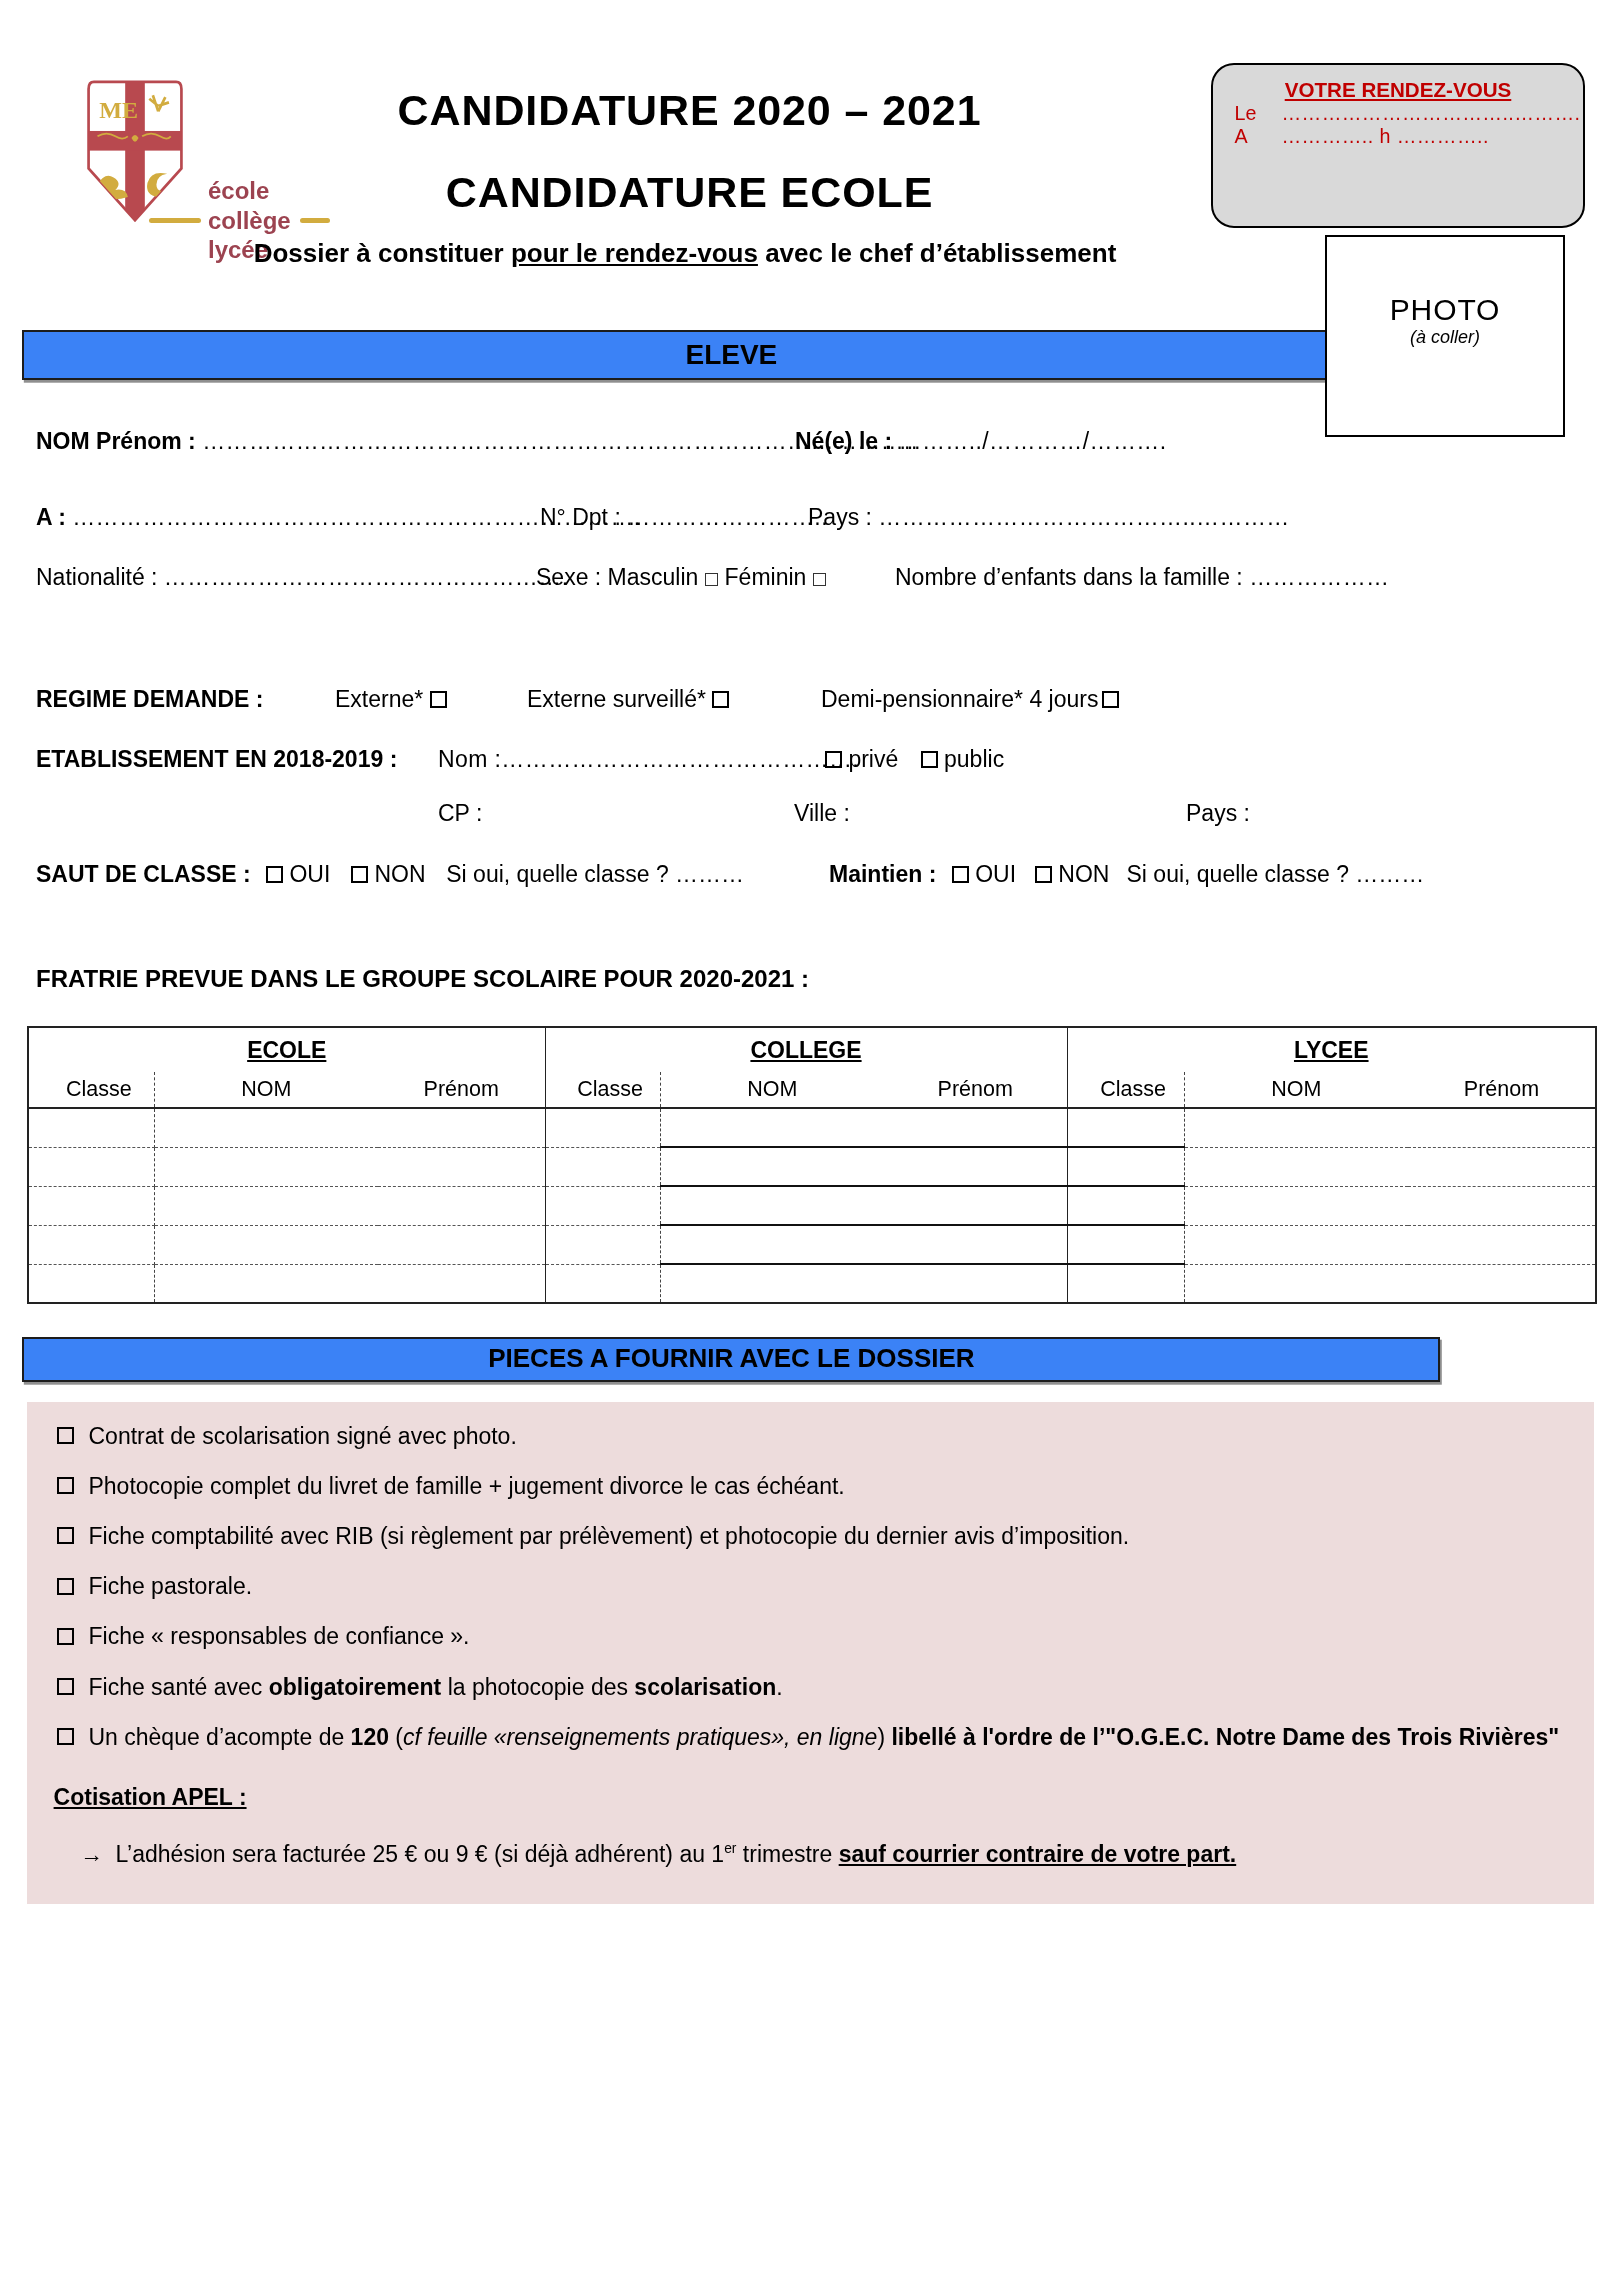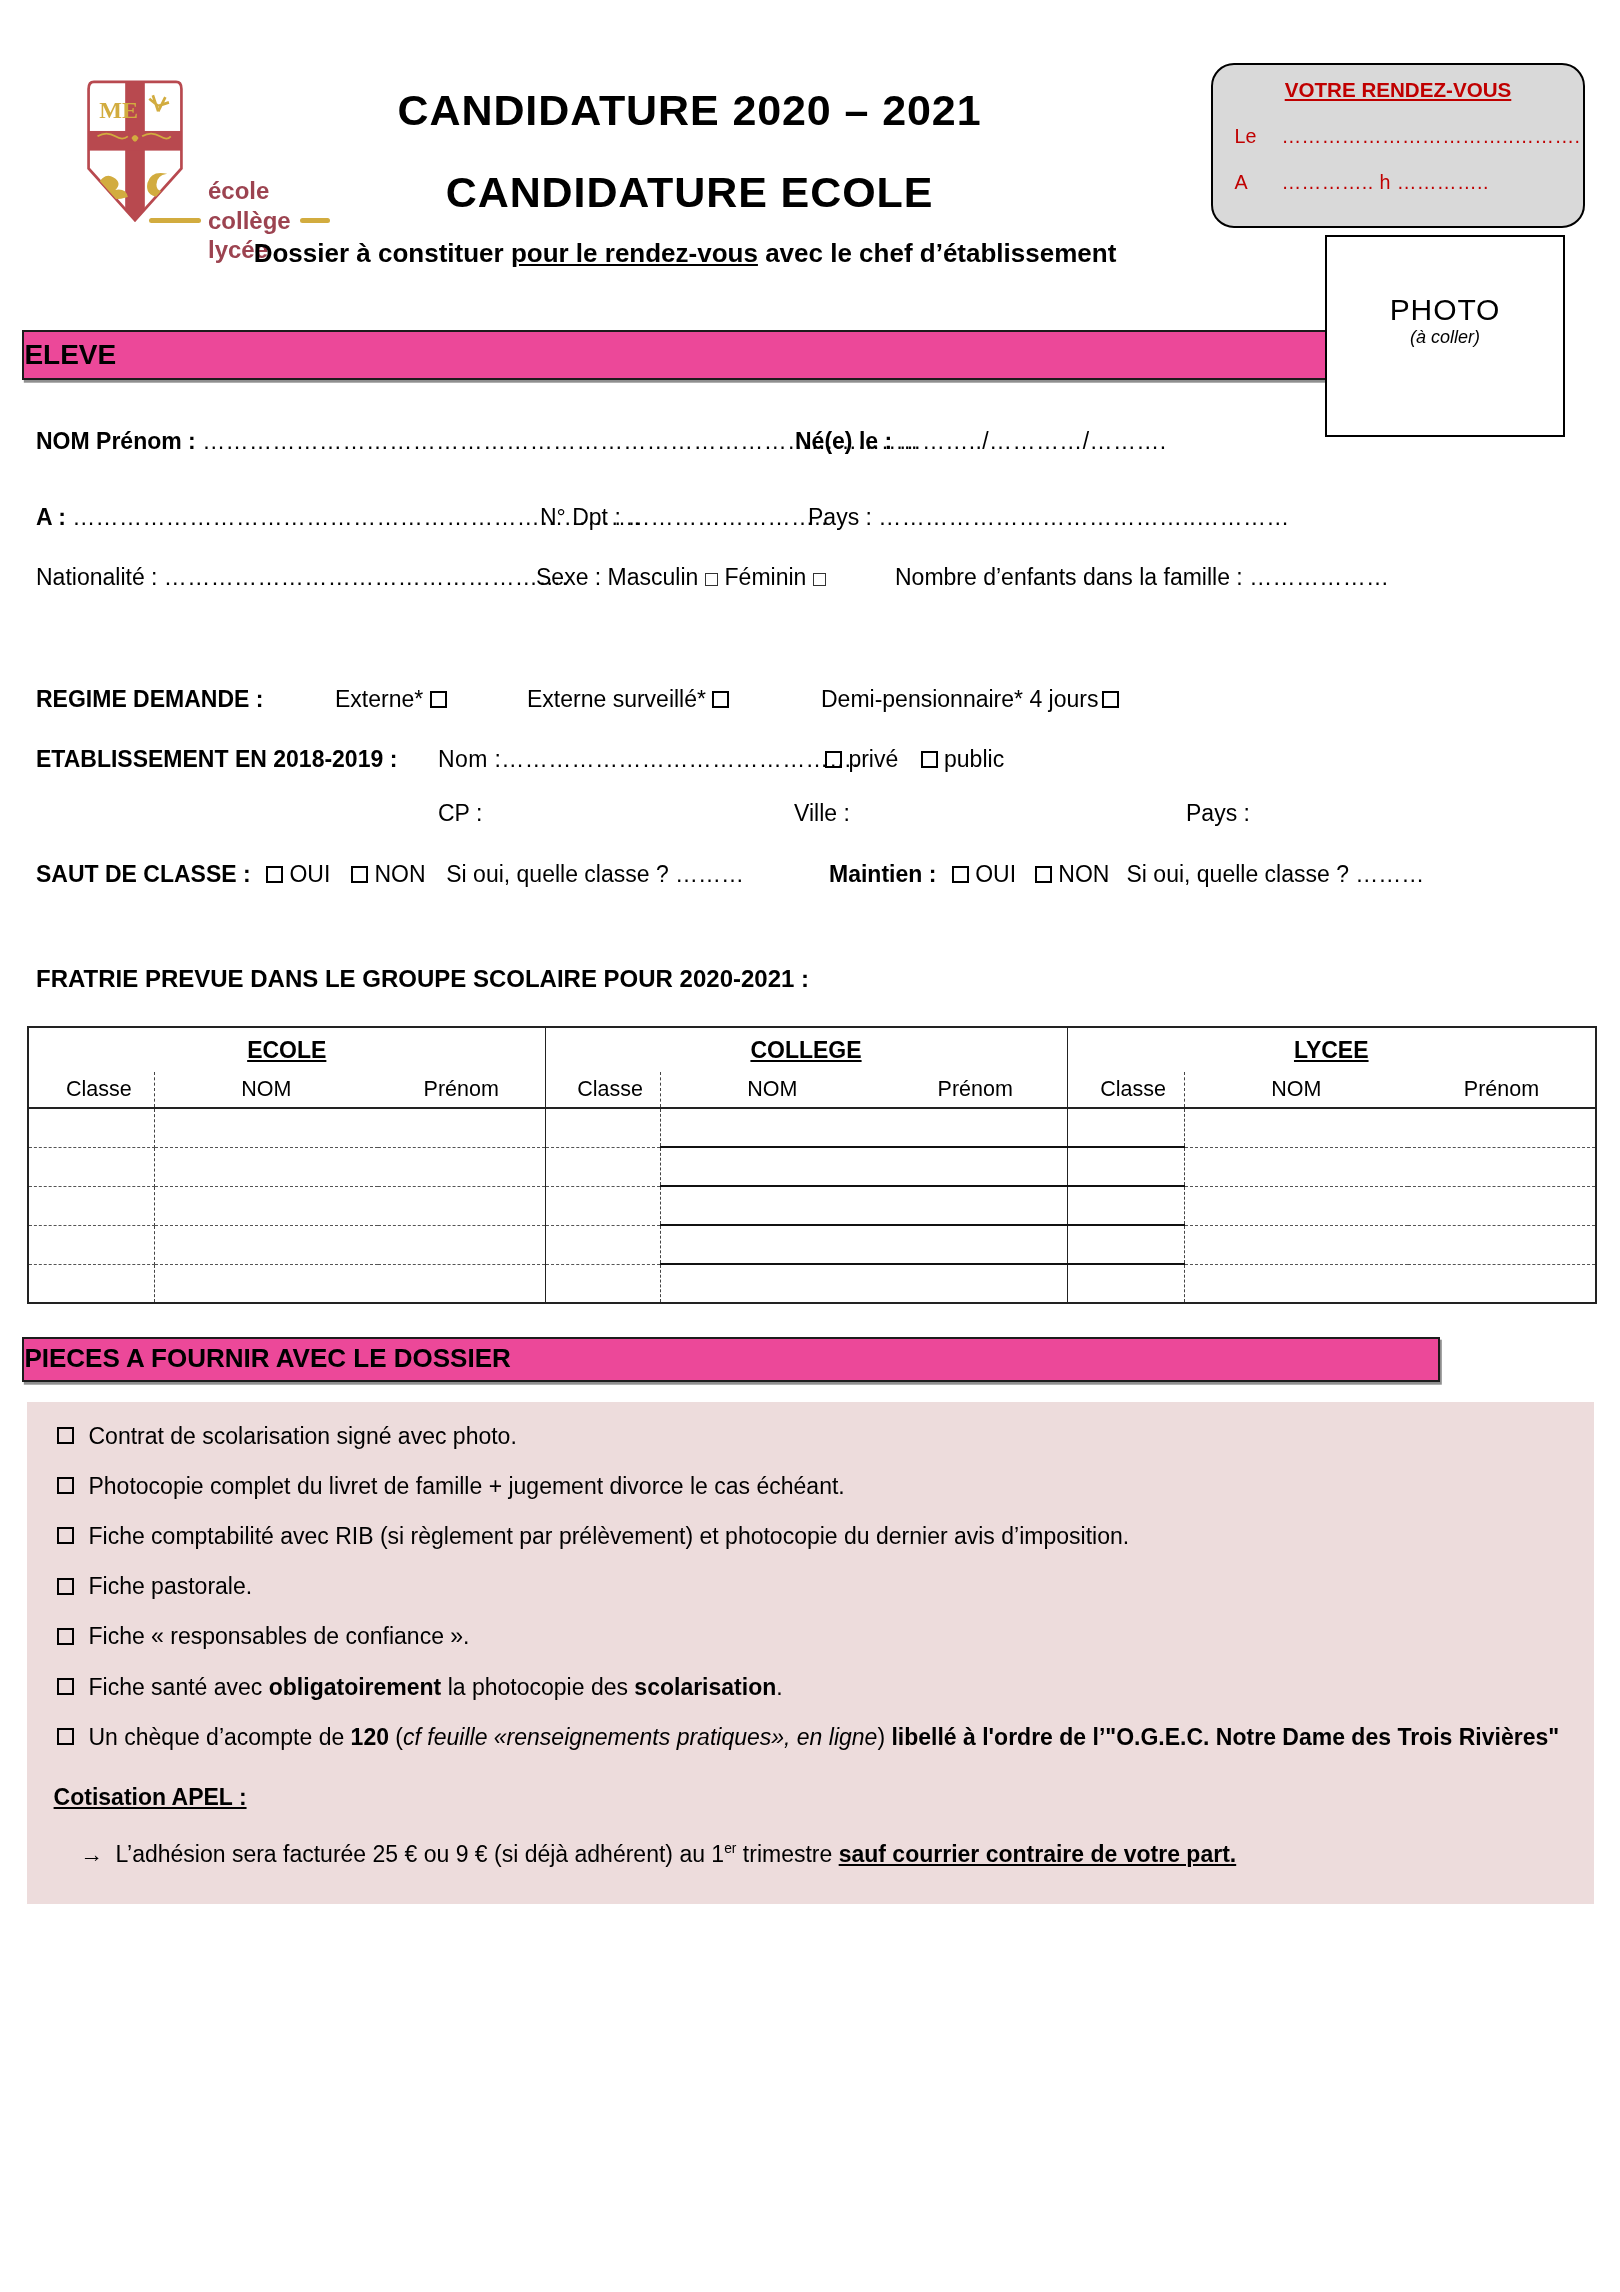--- a/index.html
+++ b/index.html
@@ -21,30 +21,30 @@
     font-size:43px; font-weight:bold; letter-spacing:0.9px; }
   .title2 { position:absolute; left:0; top:168px; width:1379px; text-align:center;
     font-size:43px; font-weight:bold; letter-spacing:0.9px; }
   .dossier { position:absolute; left:0; top:238px; width:1370px; text-align:center;
     font-size:26px; font-weight:bold; }
   .dossier .u { text-decoration:underline; }
   .rdv { position:absolute; left:1211px; top:63px; width:374px; height:165px;
     background:#d9d9d9; border:2.7px solid #000; border-radius:23px; color:#c00000;
     padding:12.5px 21.5px; }
   .rdv-title { text-align:center; font-weight:bold; font-size:20.6px; text-decoration:underline; }
-  .rdv-row { margin-top:23px; font-size:19.7px; white-space:nowrap; }
+  .rdv-row { font-size:19.7px; white-space:nowrap; }
   .rdv-row .lbl { display:inline-block; width:47px; }
   .photo { position:absolute; left:1325px; top:235px; width:240px; height:202px;
     background:#fff; border:2.7px solid #000; z-index:5; text-align:center; padding-top:56px; }
   .photo-t1 { font-size:30px; letter-spacing:0.9px; }
   .photo-t2 { font-size:18px; font-style:italic; }
   
-  .bar { position:absolute; left:22.4px; width:1418px; height:50px; background:#ec4899;
+  .bar { position:absolute; left:22.4px; width:1418px; height:50px; background:#3b82f6;
     border:2.7px solid #1c1c1c; box-shadow:1.8px 2.7px 0 #8f8f8f;
-    font-weight:bold; line-height:45px; }
+    text-align:center; font-weight:bold; line-height:45px; }
   .bar-eleve { top:330px; font-size:28px; }
   .bar-pieces { top:1337px; height:45px; font-size:26px; line-height:39px; }
   
   .frow { position:absolute; left:36px; right:27px; height:30px; font-size:23px; white-space:nowrap; }
   .frow .at { position:absolute; top:0; white-space:nowrap; }
   .b { font-weight:bold; }
   .i { font-style:italic; }
   .bu { font-weight:bold; text-decoration:underline; }
   .sup { font-size:60%; vertical-align:super; }
   .dots { letter-spacing:0.4px; }

